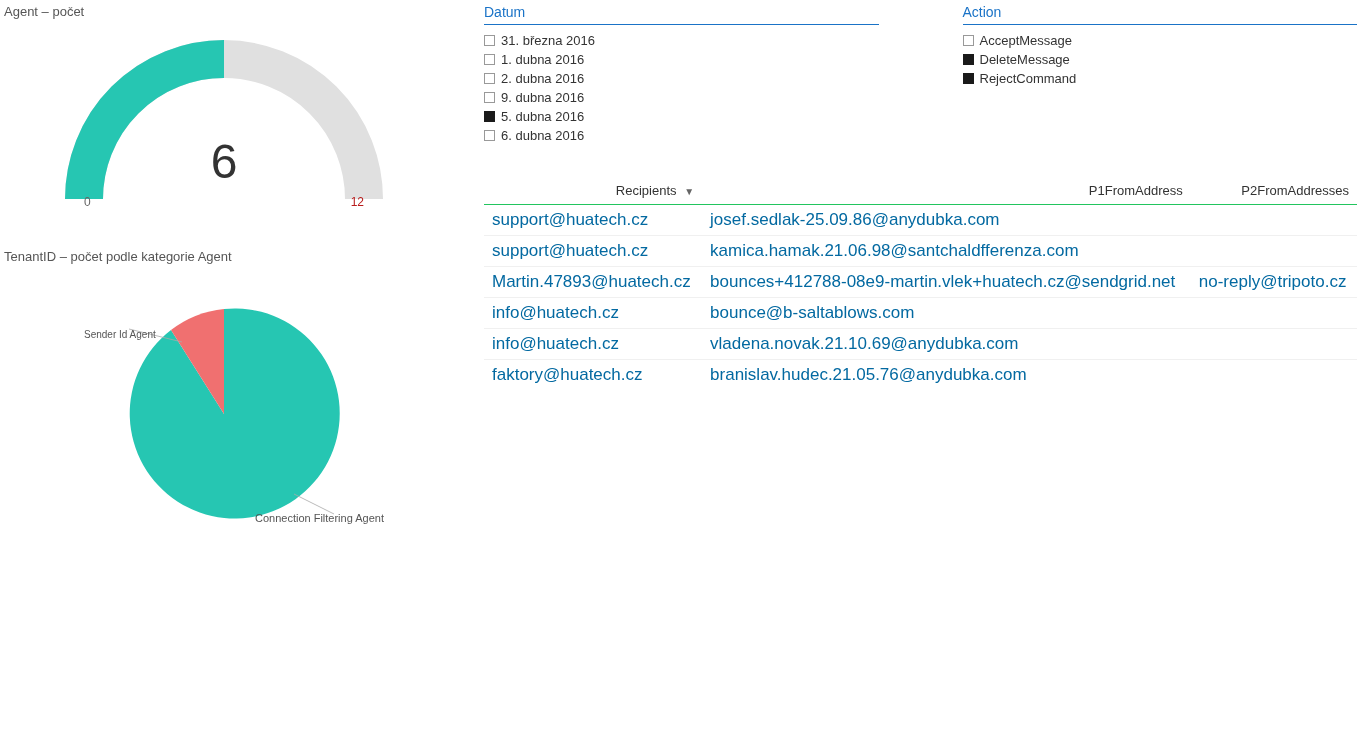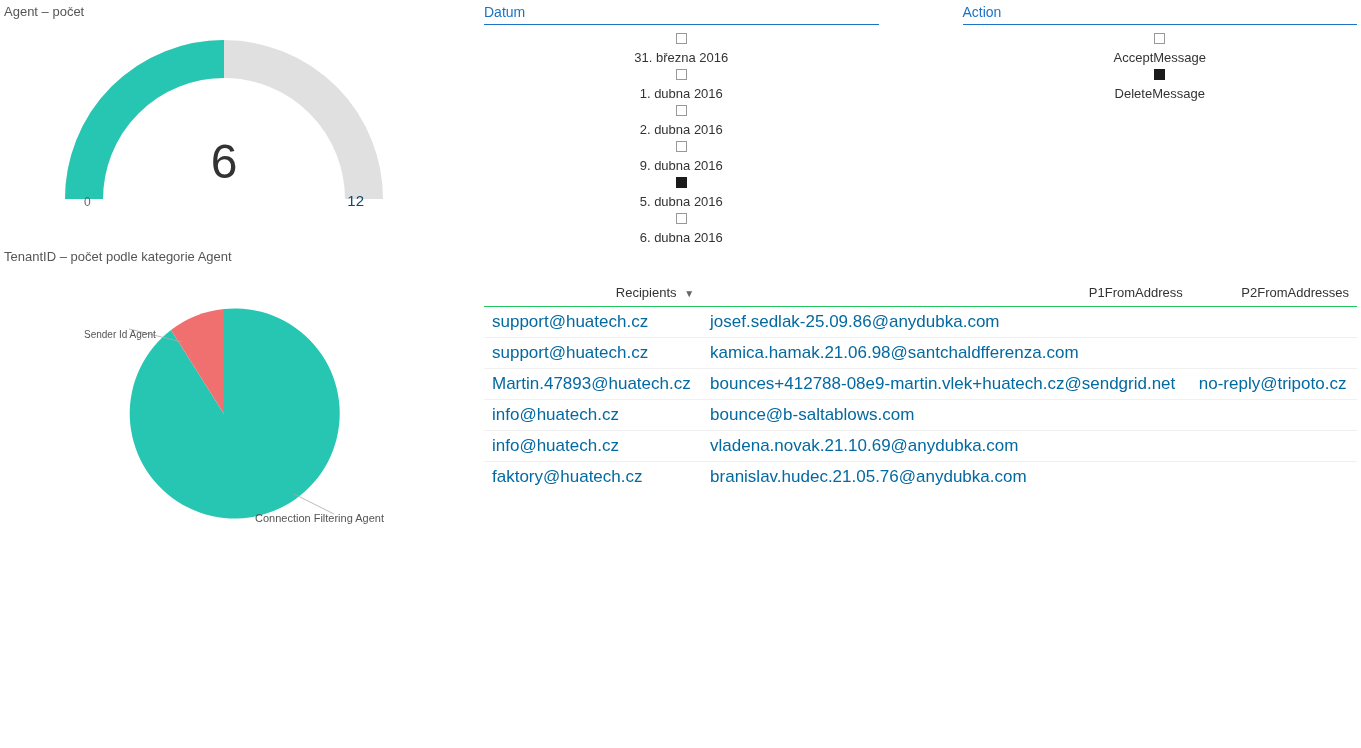--- a/index.html
+++ b/index.html
@@ -61,22 +61,22 @@
       bottom: 10px;
       left: 30px;
       font-size: 12px;
       color: #666;
     }
 
     .gauge-max {
       position: absolute;
       bottom: 10px;
       right: 30px;
-      font-size: 15px;
-      color: #0c4a6e;
+      font-size: 12px;
+      color: #b91c1c;
     }
 
     
     .pie-section-title {
       font-size: 13px;
       color: #555;
       margin-bottom: 10px;
     }
 
     .pie-container {
@@ -134,21 +134,20 @@
       margin-bottom: 8px;
     }
 
     .filter-item {
       display: flex;
       align-items: center;
       gap: 6px;
       margin-bottom: 4px;
       font-size: 13px;
       color: #333;
-      flex-direction: column;
     }
 
     .filter-checkbox {
       width: 11px;
       height: 11px;
       border: 1px solid #999;
       background: #fff;
       flex-shrink: 0;
       display: inline-block;
     }
@@ -277,20 +276,24 @@
       <div class="filter-group">
         <div class="filter-group-title">Action</div>
         <div id="action-items">
             <div class="filter-item">
               <span class="filter-checkbox"></span>
               <span>AcceptMessage</span>
             </div>
             <div class="filter-item">
               <span class="filter-checkbox checked"></span>
               <span>DeleteMessage</span>
+            </div>
+            <div class="filter-item">
+              <span class="filter-checkbox checked"></span>
+              <span>RejectCommand</span>
             </div>
           </div>
       </div>
 
     </div>
 
     <table class="data-table">
       <thead>
         <tr>
           <th class="sortable">

